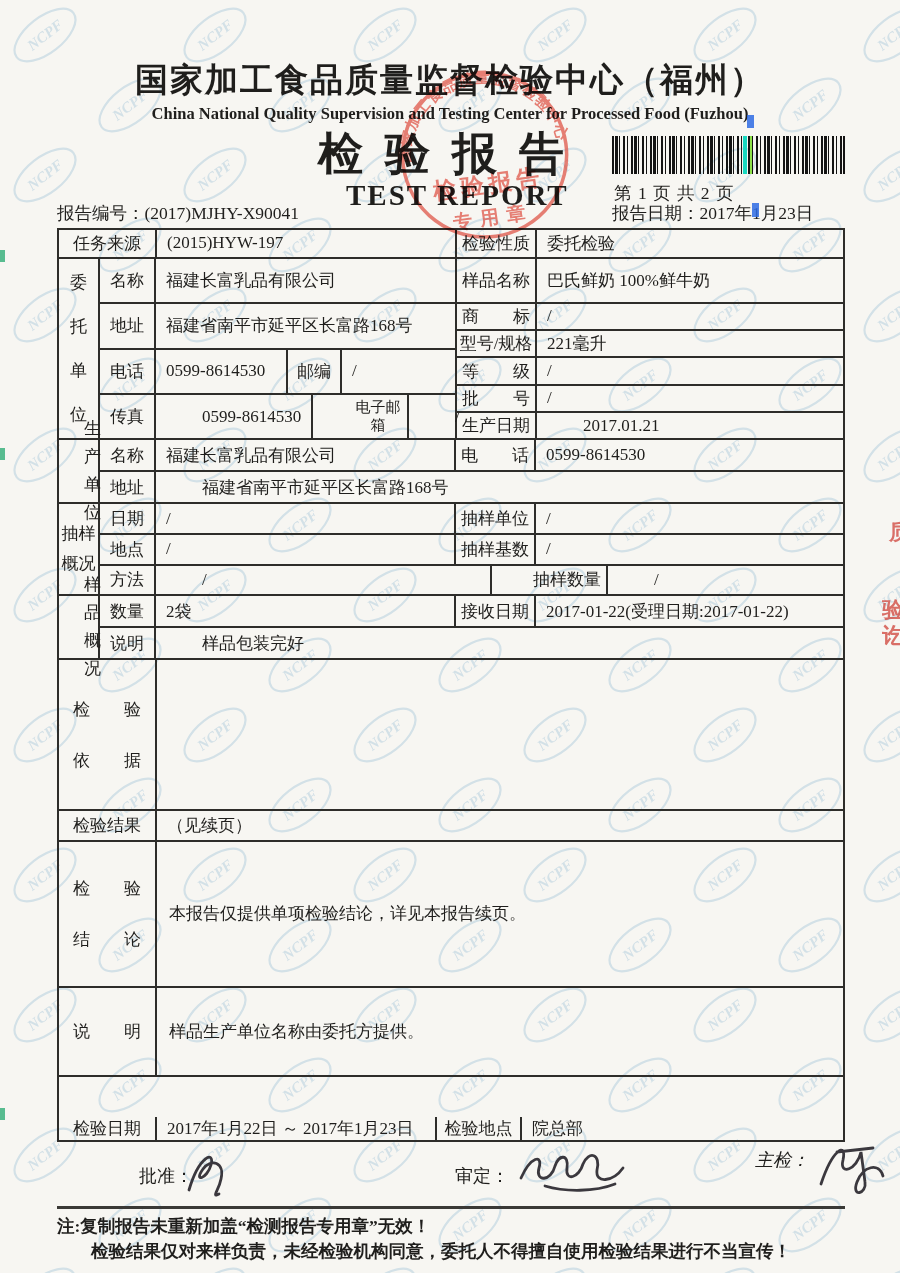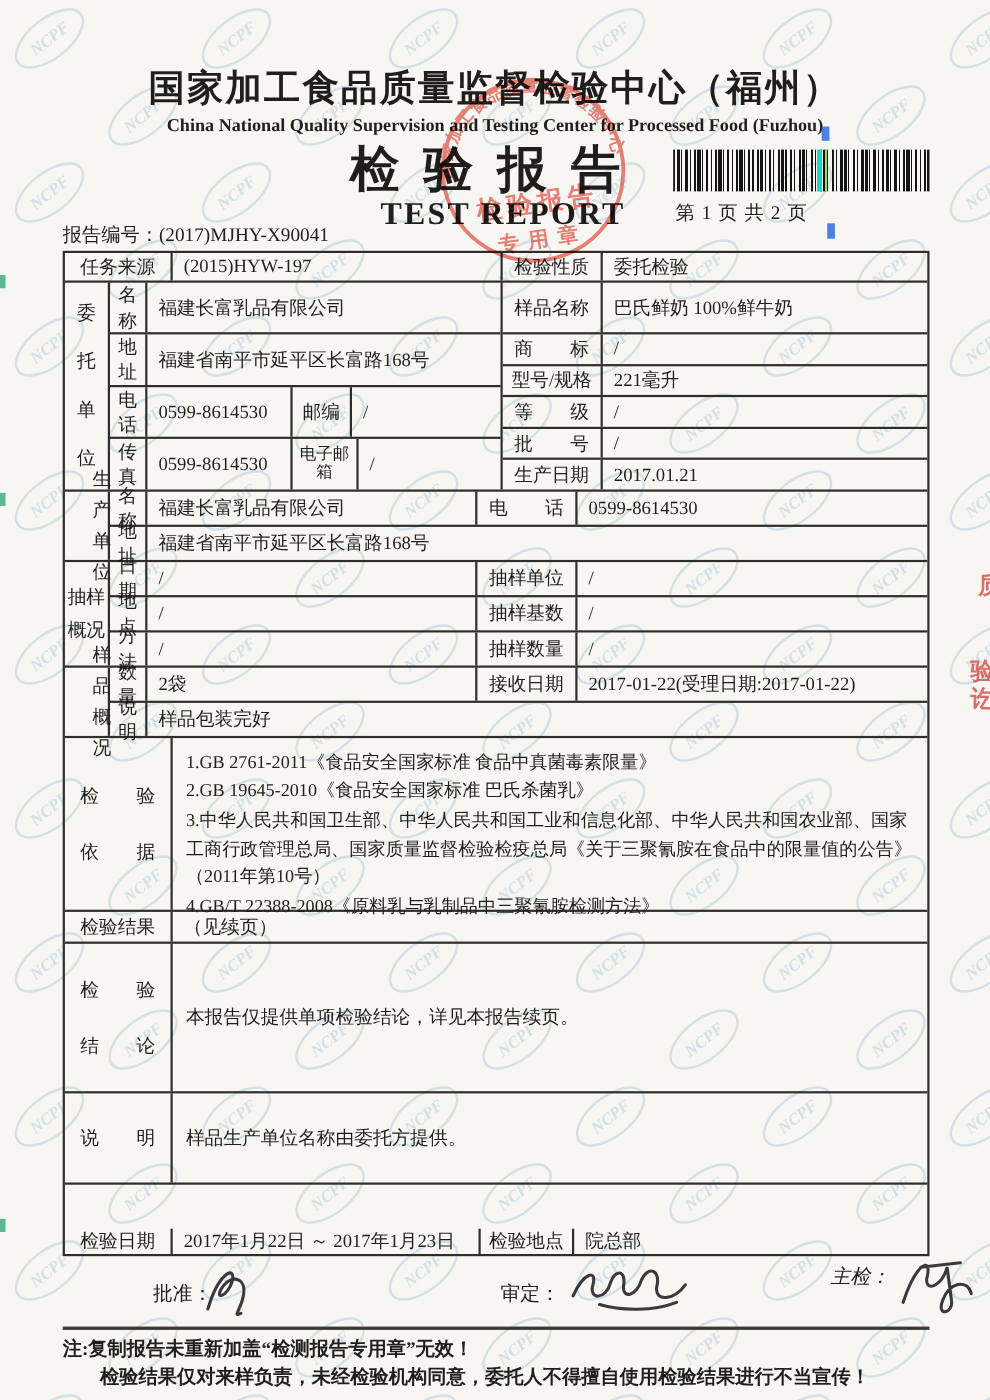--- a/index.html
+++ b/index.html
@@ -41,28 +41,28 @@
 
   
   .tbl{position:absolute;top:228px;left:57px;width:788px;height:914px;
     border:2.5px solid var(--bd);box-sizing:border-box;
     display:flex;flex-direction:column;font-size:17px;}
   .row{display:flex;border-bottom:2px solid var(--bd);box-sizing:border-box;}
   .row.last{border-bottom:none;}
   .c{border-right:2px solid var(--bd);box-sizing:border-box;}
   .lab{display:flex;align-items:center;justify-content:center;text-align:center;flex:none;}
   .val{display:flex;align-items:center;padding-left:10px;box-sizing:border-box;}
-  .w-lab{width:98px;} .w-vl{width:41px;} .w-fl{width:34px;}
-  .w-val{width:300px;} .w-rlab{width:91px;} .grow{flex:1;min-width:0;}
+  .w-lab{width:98px;} .w-vl{width:41px;} .w-fl{width:56px;}
+  .w-val{width:300px;} .w-rlab{width:80px;} .grow{flex:1;min-width:0;}
   .h30{height:30px;} .h190{height:190px;} .h64{height:64px;} .h96{height:96px;}
   .h158{height:158px;} .h32{height:32px;} .h153{height:153px;} .h93{height:93px;}
   .h34{flex:1;margin-top:40px;}
   .col{display:flex;flex-direction:column;box-sizing:border-box;}
   .subrow{display:flex;flex:1;border-bottom:2px solid var(--bd);box-sizing:border-box;min-height:0;}
-  .subrow.last{border-bottom:none;}
+  .subrow.last{border-bottom:none;gap:36px;}
   .subrow.tall{flex:1.7;}
   .vtext{white-space:pre-line;text-align:center;}
   .lh44{line-height:44px;} .lh30{line-height:30px;} .lh28{line-height:28px;margin-left:28px;}
   .biglab{display:flex;flex-direction:column;align-items:center;justify-content:center;gap:28px;}
   .val-top{padding:8px 12px;box-sizing:border-box;line-height:1.55;font-size:16.5px;}
   .basis-item{margin:1px 0;}
 
   
   .sig-area{position:absolute;top:1146px;left:57px;width:788px;height:58px;}
   .sig-label{position:absolute;font-size:18px;}
@@ -102,20 +102,21 @@
 
   <div class="content">
 
     <div class="org-cn">国家加工食品质量监督检验中心（福州）</div>
     <div class="org-en">China National Quality Supervision and Testing Center for Processed Food (Fuzhou)</div>
     <div class="title-cn">检验报告</div>
     <div class="title-en">TEST REPORT</div>
     <div class="barcode"></div>
     <div class="page-info">第 1 页  共 2 页</div>
     <div class="report-no"><span>报告编号：</span><span>(2017)MJHY-X90041</span></div>
+    <div class="report-date"><span>报告日期：</span><span>2017年1月23日</span></div>
 
     <svg class="stamp" width="200" height="195" aria-hidden="true">
       <g opacity="0.85">
         <circle cx="100" cy="95" r="82" fill="none" stroke="#dd4a3c" stroke-width="3.5"></circle>
         <path id="arcT" d="M 27 115 A 75 75 0 1 1 173 115" fill="none"></path>
         <text font-size="15" fill="#dd4a3c" letter-spacing="1" font-weight="bold">
           <textPath href="#arcT" startOffset="50%" text-anchor="middle">国家加工食品质量监督检验中心</textPath>
         </text>
         <text x="100" y="132" text-anchor="middle" font-size="23" fill="#dd4a3c" letter-spacing="5" font-weight="bold">检验报告</text>
         <text x="100" y="164" text-anchor="middle" font-size="19" fill="#dd4a3c" letter-spacing="8" font-weight="bold">专用章</text>
@@ -250,26 +251,20 @@
             <div class="c w-fl lab">说明</div>
             <div class="val grow end">样品包装完好</div>
           </div>
         </div>
       </div>
 
       <div class="row h158">
         <div class="c w-lab biglab">
           <span>检　　验</span>
           <span>依　　据</span>
-        </div>
-        <div class="val-top grow end">
-          <div class="basis-item">1.GB 2761-2011《食品安全国家标准 食品中真菌毒素限量》</div>
-          <div class="basis-item">2.GB 19645-2010《食品安全国家标准 巴氏杀菌乳》</div>
-          <div class="basis-item">3.中华人民共和国卫生部、中华人民共和国工业和信息化部、中华人民共和国农业部、国家工商行政管理总局、国家质量监督检验检疫总局《关于三聚氰胺在食品中的限量值的公告》（2011年第10号）</div>
-          <div class="basis-item">4.GB/T 22388-2008《原料乳与乳制品中三聚氰胺检测方法》</div>
         </div>
       </div>
 
       <div class="row h32">
         <div class="c w-lab lab">检验结果</div>
         <div class="val grow end">（见续页）</div>
       </div>
 
       <div class="row h153">
         <div class="c w-lab biglab">

